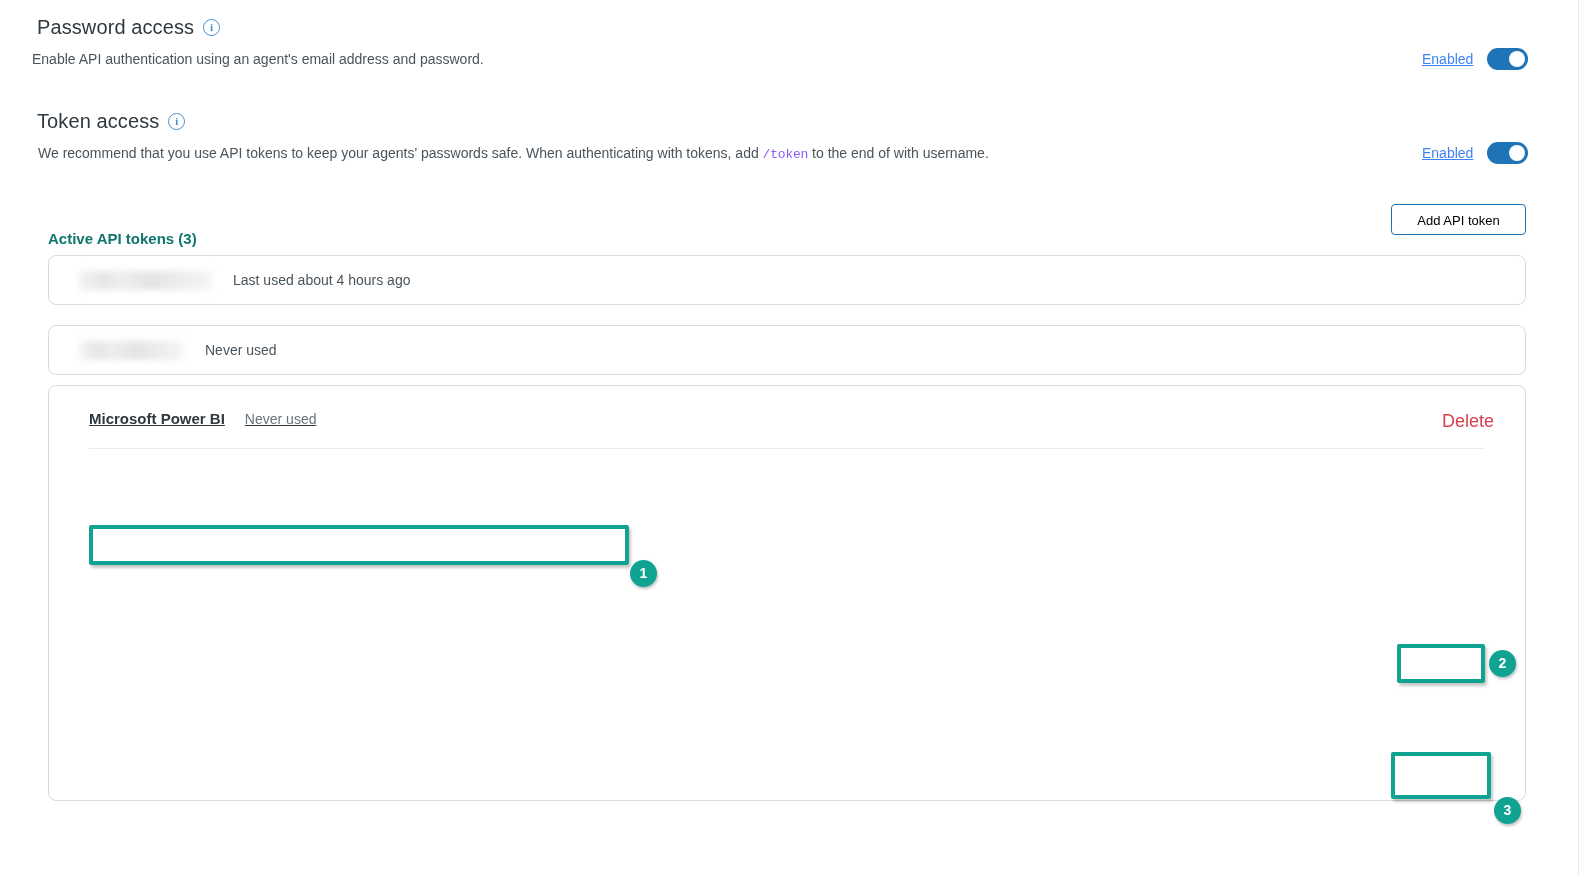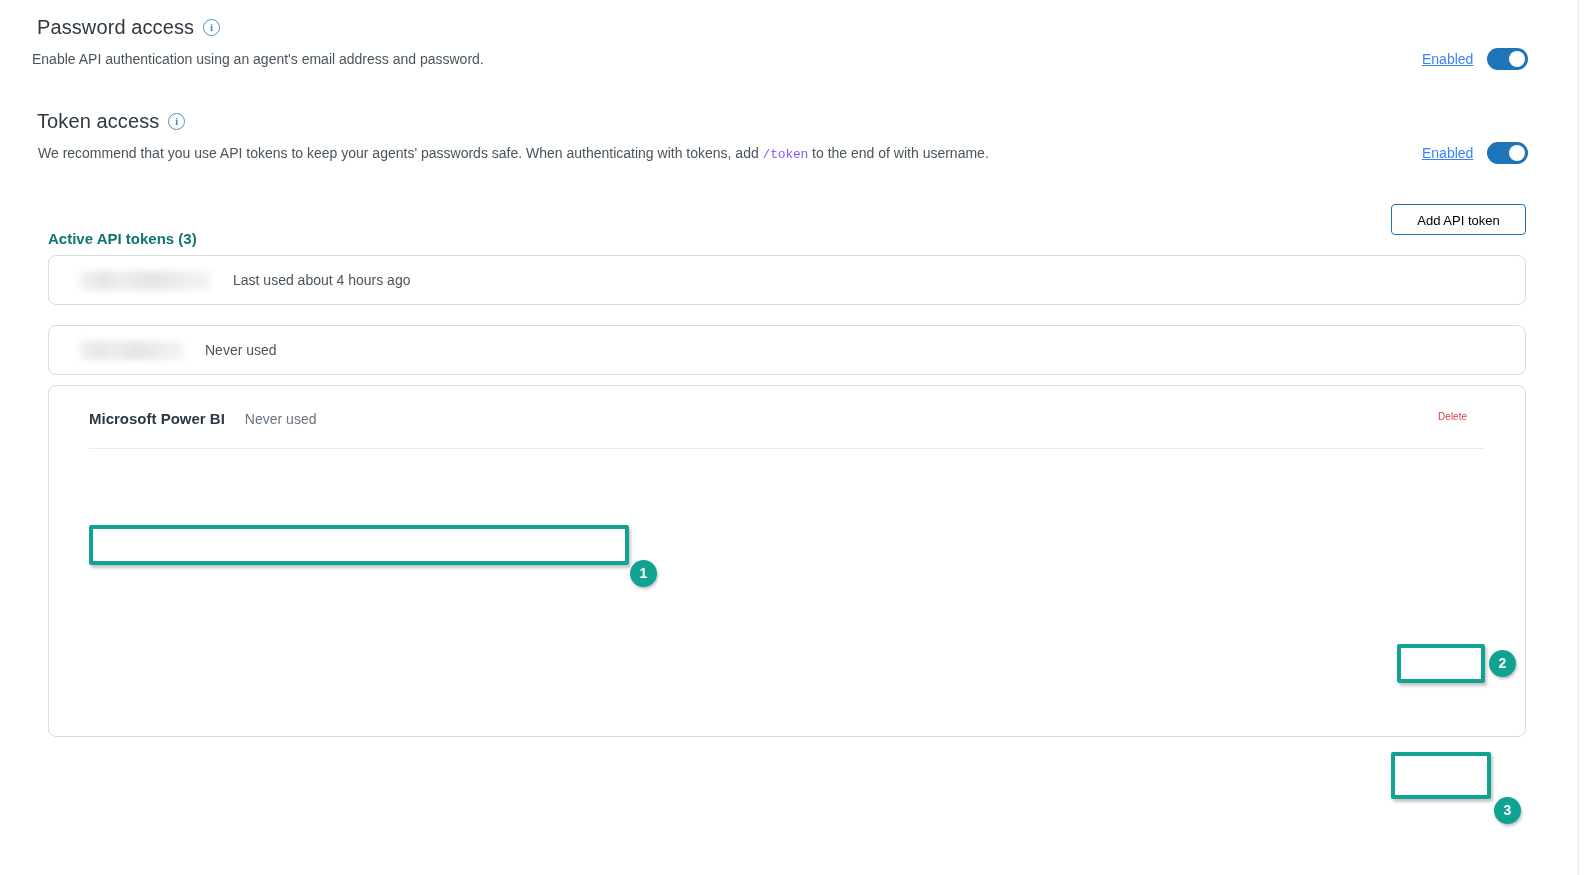--- a/index.html
+++ b/index.html
@@ -140,41 +140,42 @@
     filter: blur(3.2px);
   }
   .token-used {
     font-size: 14px;
     color: #49545c;
   }
 
   
   .expanded {
     top: 385px;
-    height: 352px;
+    height: 416px;
+    text-decoration: underline;
   }
   .exp-head {
     display: flex;
     align-items: baseline;
     gap: 20px;
     padding: 24px 0 0 40px;
   }
   .exp-title {
     font-size: 15px;
     font-weight: 700;
     color: #2f3941;
   }
   .exp-sub {
     font-size: 14px;
     color: #68737d;
   }
   .delete-link {
     position: absolute;
-    right: 58px; top: 25px;
-    font-size: 10px;
+    right: 31px; top: 25px;
+    font-size: 18px;
     color: #d93f4c;
     cursor: pointer;
   }
   .exp-divider {
     margin: 21px 41px 0 40px;
     height: 1px;
     background: #e9ebed;
   }
 
   

